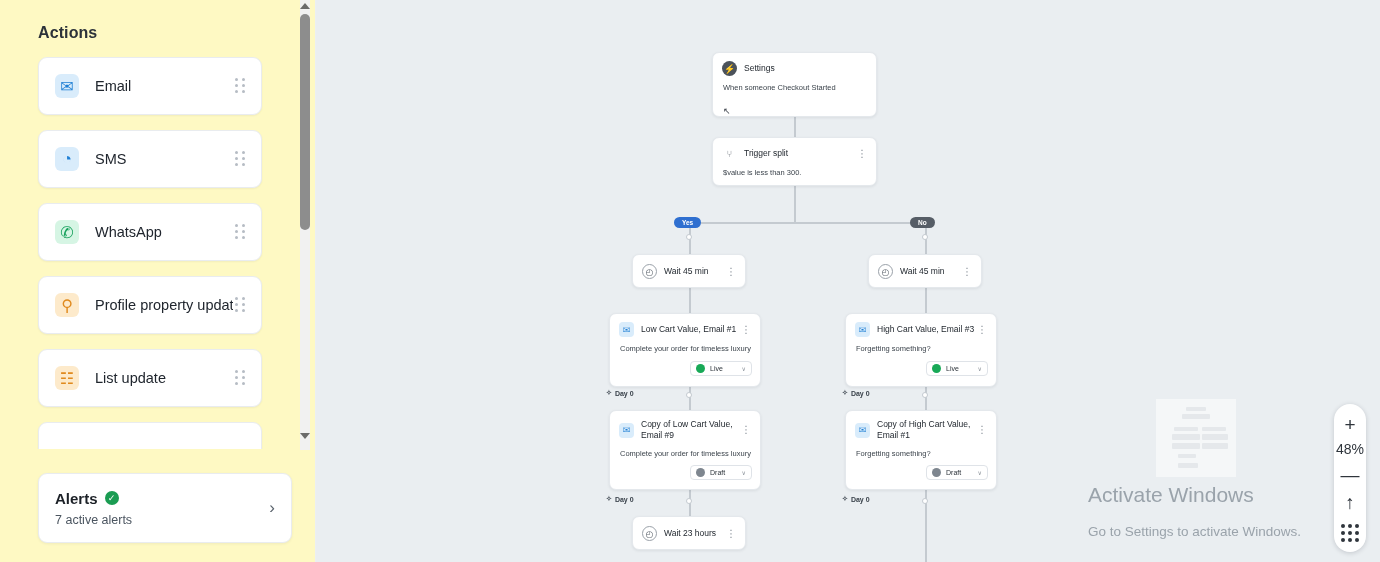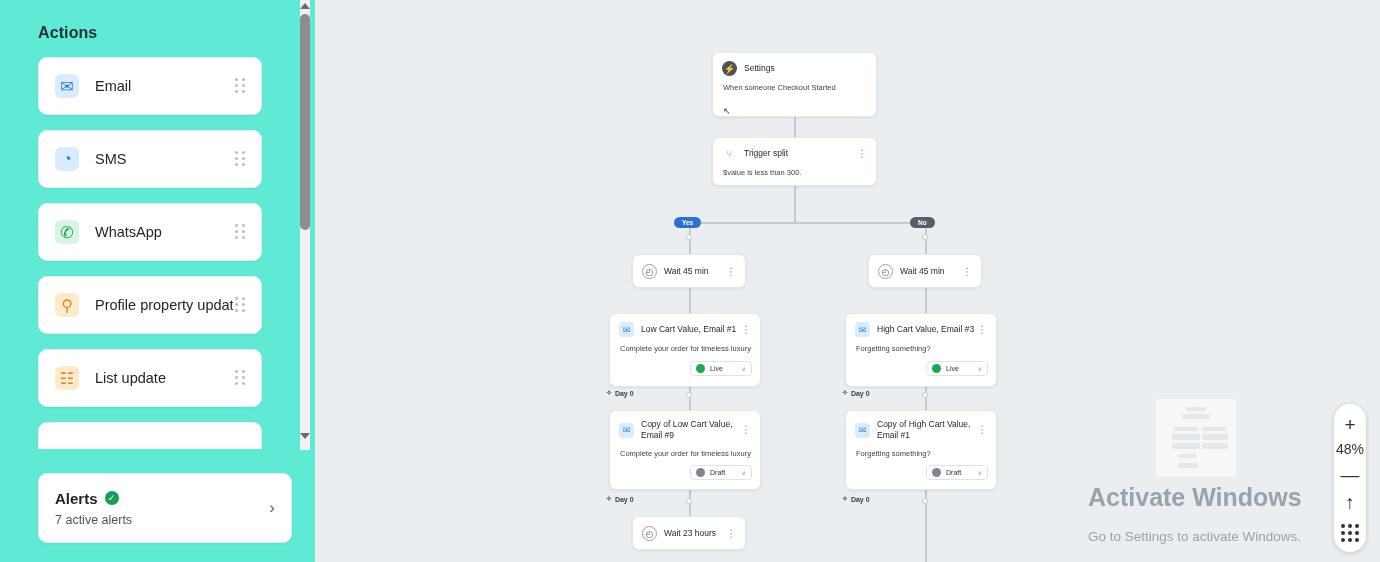--- a/index.html
+++ b/index.html
@@ -8,21 +8,21 @@
     font-family: "Liberation Sans", sans-serif;
     background: #ffffff;
     overflow: hidden;
   }
   .app { position: relative; width: 1380px; height: 562px; display: flex; }
 
   
   .sidebar {
     position: relative;
     width: 316px; height: 562px;
-    background: #5eead4;
+    background: #fef9c3;
     flex: 0 0 316px;
     border-right: 1px solid #eceff2;
   }
   .actions-title {
     font-size: 16px; font-weight: 700; color: #2c3239;
     padding: 24px 0 12px 38px; letter-spacing: .1px;
   }
   .action-list {
     position: absolute; top: 57px; left: 0;
     width: 300px; height: 392px;
@@ -214,21 +214,21 @@
     display: grid; grid-template-columns: repeat(3, 4px); grid-template-rows: repeat(3, 4px);
     gap: 3px; padding: 6px 0 2px 0;
   }
   .grid-dots i { width: 4px; height: 4px; border-radius: 50%; background: #2f353c; display:block; }
 
   
   .watermark {
     position: absolute; left: 772px; top: 482px;
     color: #9aa3ab; pointer-events: none;
   }
-  .wm-title { font-size: 25px; font-weight: 700; line-height: 1.2; }
+  .wm-title { font-size: 21px; font-weight: 400; line-height: 1.2; }
   .wm-sub { font-size: 13.5px; margin-top: 17px; }
   .minimap {
     position: absolute; left: 840px; top: 399px;
     width: 80px; height: 78px; background: #fff; opacity: .55;
   }
   .mm-bar { position: absolute; background: #e1e4e7; border-radius: 1px; }
 </style>
 </head>
 <body>
 

